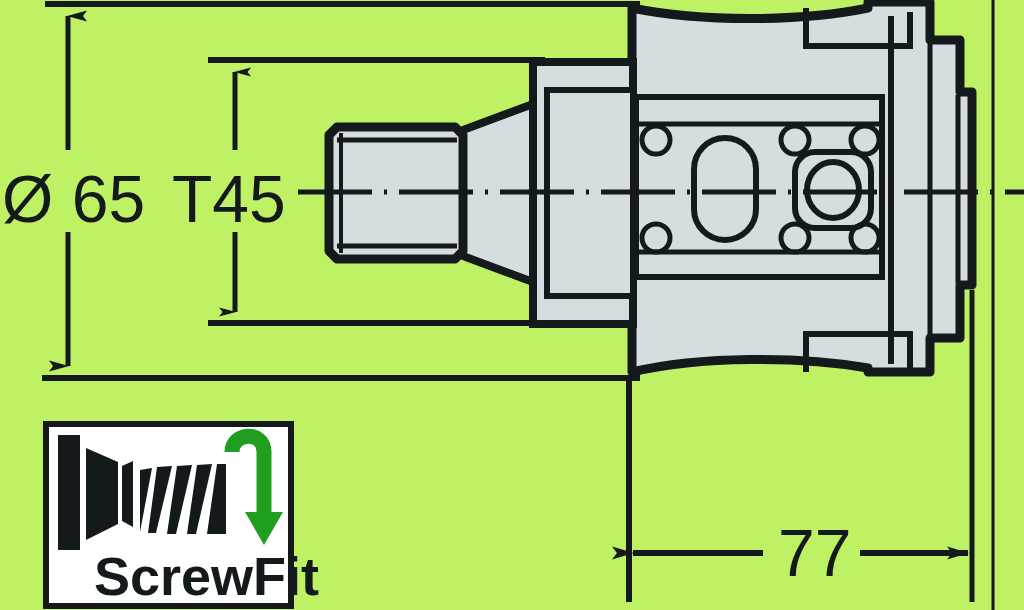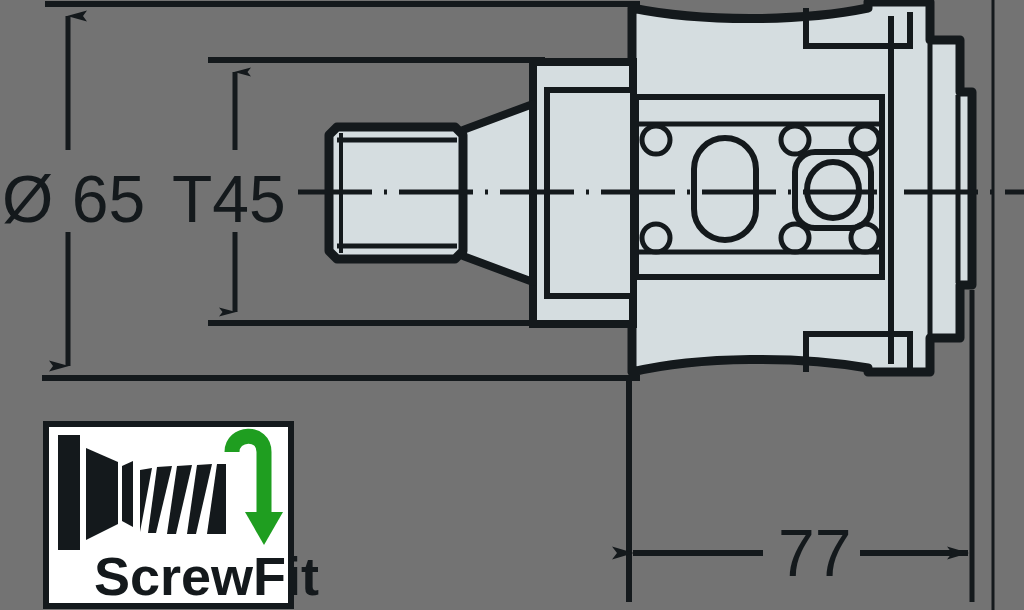--- a/index.html
+++ b/index.html
@@ -11,21 +11,21 @@
   body {
     width: 1024px;
     height: 610px;
     overflow: hidden;
     font-family: "Liberation Sans", sans-serif;
   }
   #stage {
     position: relative;
     width: 1024px;
     height: 610px;
-    background: #737373;
+    background: #bef264;
   }
   #drawing {
     position: absolute;
     left: 0;
     top: 0;
     width: 1024px;
     height: 610px;
   }
   .dim-text {
     font-family: "Liberation Sans", sans-serif;

